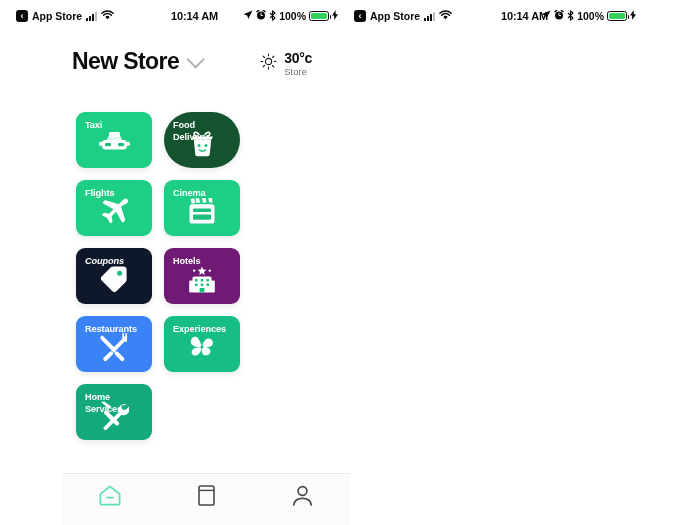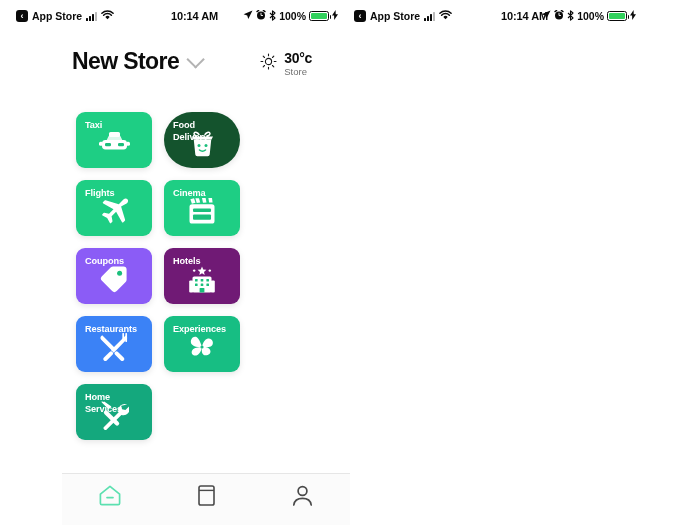--- a/index.html
+++ b/index.html
@@ -238,21 +238,21 @@
                 <path d="M8.6 0 12.2 0l1.2 4.3-3.5.5Z" transform="translate(-1.2 .2)"></path>
                 <path d="M14 0h3.6l.9 4.4-3.5.3Z"></path>
                 <path d="M20.4 0H24l.6 4.4-3.5.2Z"></path>
               </g>
               <rect x="1.5" y="6.2" width="25" height="19.4" rx="2.6" fill="#ffffff"></rect>
               <rect x="5" y="10.5" width="18" height="3.4" rx="1" fill="#1bbf7c"></rect>
               <rect x="5" y="16.4" width="18" height="5.4" rx="1" fill="#1bbf7c"></rect>
             </svg>
           </div>
         </div>
-        <div class="tile" style="background: #8b5cf6;">
+        <div class="tile" style="background: #0f172a; font-style: italic;">
           <div class="tile-label">Coupons</div>
           <div class="tile-icon">
             <svg width="28" height="28" viewBox="0 0 28 28">
               <path d="M13.2 1.4a3.2 3.2 0 0 0-2.3.95L1.95 11.3a3.2 3.2 0 0 0 0 4.55l10.2 10.2a3.2 3.2 0 0 0 4.55 0l8.95-8.95a3.2 3.2 0 0 0 .95-2.3V4.6a3.2 3.2 0 0 0-3.2-3.2Z" fill="#ffffff"></path>
               <circle cx="19.6" cy="8.2" r="2.5" fill="#1bbf7c"></circle>
             </svg>
           </div>
         </div>
         <div class="tile" style="background: #701a75;">
           <div class="tile-label">Hotels</div>

